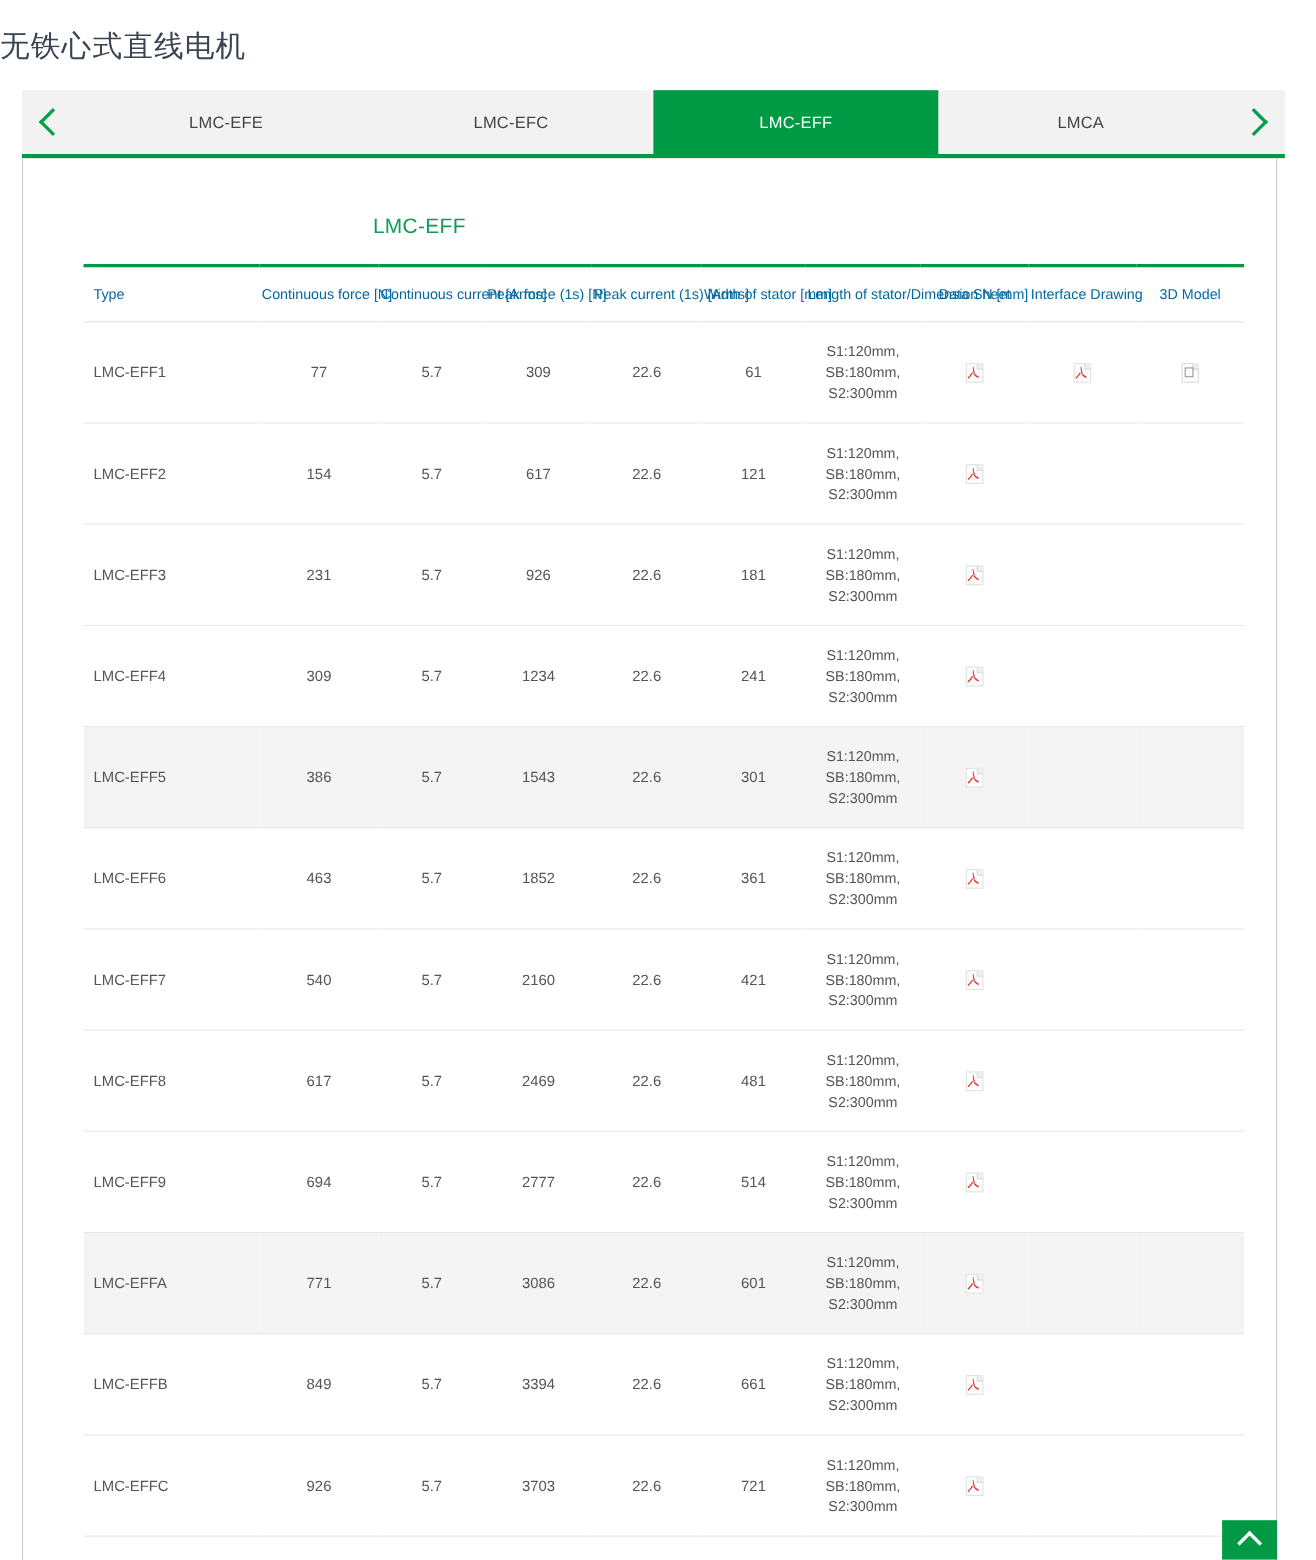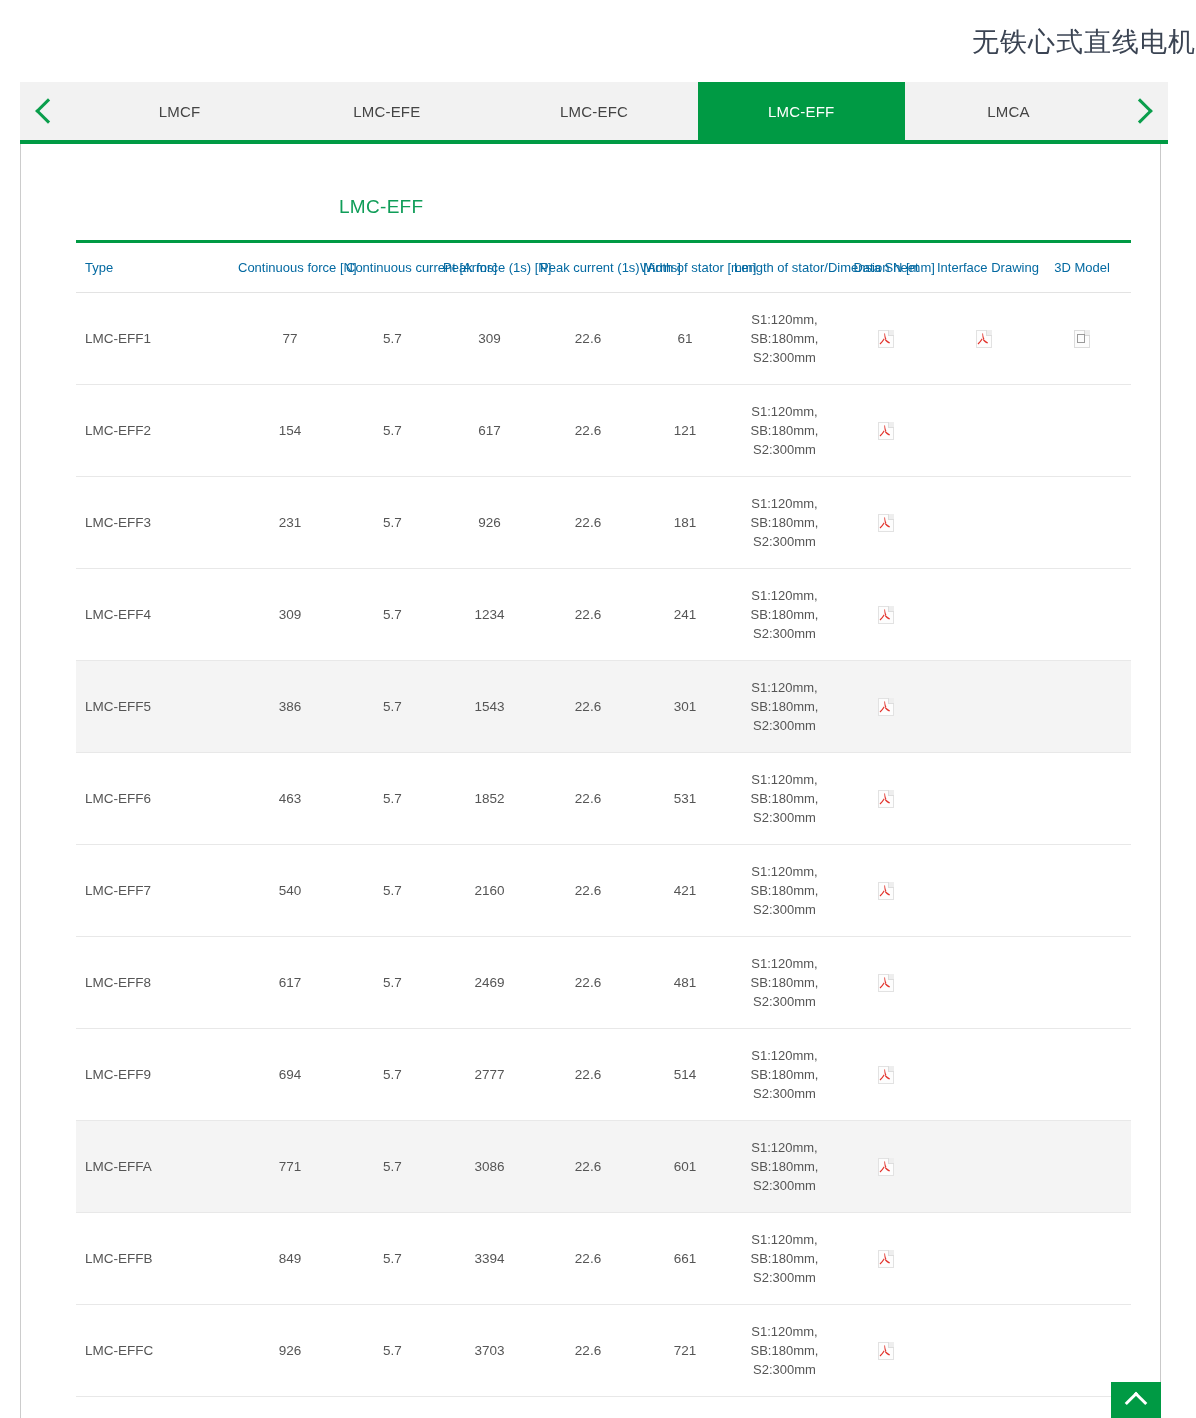--- a/index.html
+++ b/index.html
@@ -11,21 +11,21 @@
     width: 1196px;
     height: 1418px;
     font-family: "Liberation Sans", "DejaVu Sans", sans-serif;
     color: #333333;
     position: relative;
     overflow: hidden;
   }
 
   
   .page-title {
-    text-align: right;
+    text-align: left;
     font-size: 27px;
     font-weight: 400;
     color: #3b4453;
     letter-spacing: 1px;
     padding: 22px 0 0 0;
     margin: 0;
     line-height: 40px;
   }
 
   
@@ -276,23 +276,20 @@
 </head>
 <body>
 
 <h1 class="page-title">无铁心式直线电机</h1>
 
 <div class="tabbar-wrap">
   <div class="tab-arrow">
     <span class="chev chev-left"></span>
   </div>
   <div class="tabs" id="tab-list">
-      <div class="tab">
-        <span>LMCF</span>
-      </div>
       <div class="tab">
         <span>LMC-EFE</span>
       </div>
       <div class="tab">
         <span>LMC-EFC</span>
       </div>
       <div class="tab active">
         <span>LMC-EFF</span>
       </div>
       <div class="tab">
@@ -453,21 +450,21 @@
                 </span></span></td>
             <td></td>
             <td></td>
           </tr>
           <tr>
             <td class="left">LMC-EFF6</td>
             <td>463</td>
             <td>5.7</td>
             <td>1852</td>
             <td>22.6</td>
-            <td>531</td>
+            <td>361</td>
             <td>
               <span class="dim">S1:120mm,</span>
               <span class="dim">SB:180mm,</span>
               <span class="dim">S2:300mm</span>
             </td>
             <td><span class="pdf-icon"><span class="sheet"></span><span class="fold"></span><span class="glyph">
                   <svg width="12" height="14" viewBox="0 0 12 14">
                     <path d="M6 1.2 C6.3 4 6.6 5.6 7.4 6.6 L6.4 7.4 C5.6 6.4 5.4 4.2 5.3 1.4 Z" fill="#e2322b"></path>
                     <path d="M6.5 7.0 C8 8.6 9.6 9.8 11 10.4 L10.4 11.6 C8.6 10.8 7.2 9.6 5.9 7.9 Z" fill="#e2322b"></path>
                     <path d="M5.6 7.2 C4.4 9.2 3 11 1.4 12.4 L0.6 11.4 C2.2 10 3.6 8.2 4.7 6.4 Z" fill="#e2322b"></path>

